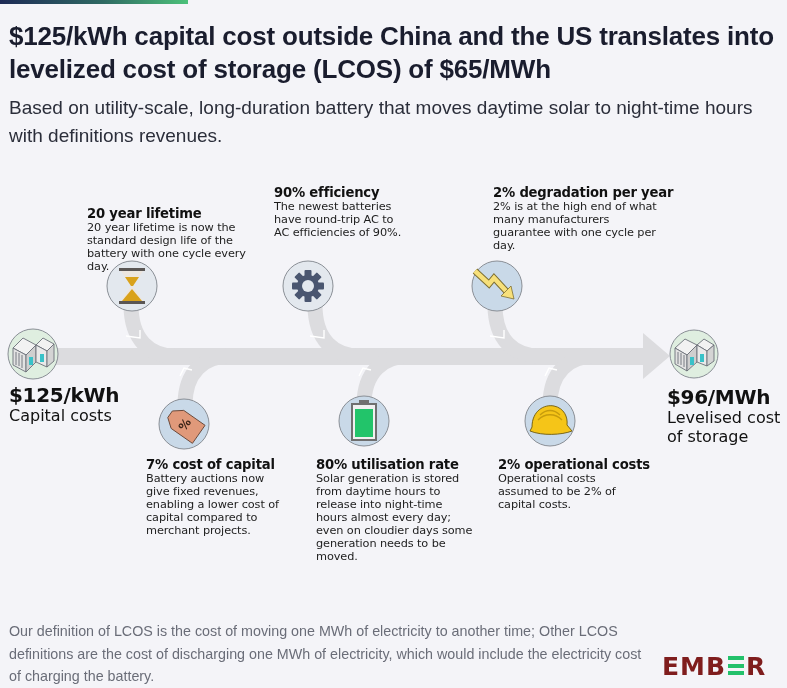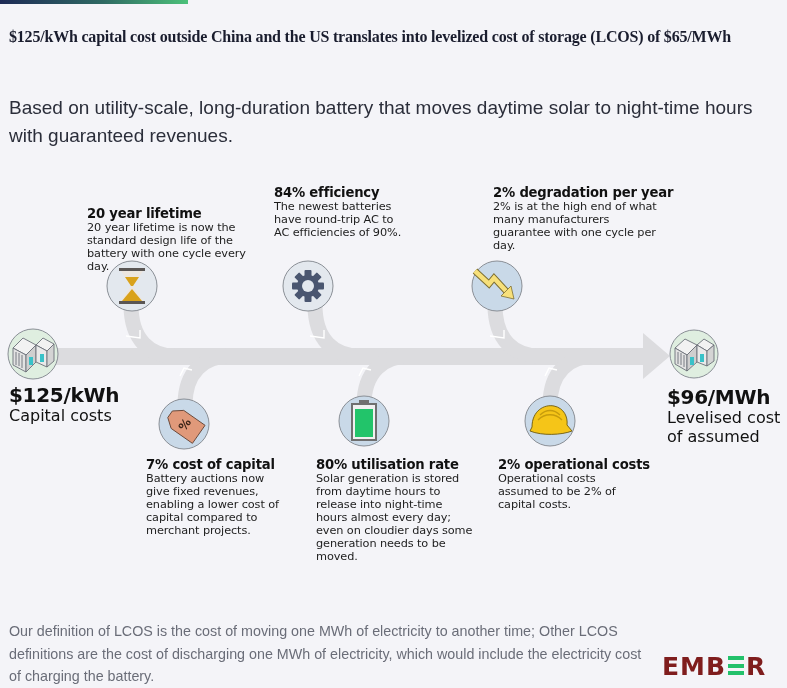--- a/index.html
+++ b/index.html
@@ -1,21 +1,21 @@
 <!DOCTYPE html>
 <html><head>
 <meta charset="utf-8">
 <style>
   * { box-sizing: border-box; margin: 0; padding: 0; }
   html, body { width: 787px; height: 688px; background: #f4f4f8; overflow: hidden; }
   body { position: relative; font-family: "DejaVu Sans", sans-serif; color: #111; }
   .topbar { position: absolute; left: 0; top: 0; width: 188px; height: 4px;
     background: linear-gradient(90deg, #1d2a56 0%, #2f6a63 55%, #4cc17a 100%); }
   .title { position: absolute; left: 9px; top: 20px; width: 770px;
-    font-family: Liberation Serif, serif; font-weight: 700; font-size: 16px;
+    font-family: Liberation Sans, sans-serif; font-weight: 700; font-size: 26px;
     line-height: 33px; color: #1a1d2e; letter-spacing: -0.2px; }
   .subtitle { position: absolute; left: 9px; top: 94px; width: 760px;
     font-family: "Liberation Sans", sans-serif; font-size: 19px; line-height: 28px; color: #2b2e3a; }
   .flow { position: absolute; left: 0; top: 0; width: 787px; height: 688px; }
   .item { position: absolute; font-family: "DejaVu Sans", sans-serif; }
   .item .h { font-weight: 700; font-size: 13.2px; line-height: 14px; color: #111; white-space: nowrap; letter-spacing: -0.2px;}
   .item .b { font-size: 11.3px; line-height: 13px; color: #1d1d1d; letter-spacing: -0.1px; }
   .endpoint { position: absolute; }
   .endpoint .v { font-weight: 700; font-size: 20px; line-height: 22px; color: #111; letter-spacing: -0.3px; }
   .endpoint .l { font-size: 16px; line-height: 19px; color: #111; }
@@ -25,21 +25,21 @@
     font-weight: 700; font-size: 25px; letter-spacing: 1px; color: #7f1d1d; display: flex; }
   .logo .e3 { display: inline-flex; flex-direction: column; justify-content: space-between;
     width: 16px; height: 19px; margin: 4px 2px 0 2px; }
   .logo .e3 span { display: block; height: 4px; background: #23c16b; }
 </style>
 </head>
 <body>
 
 <div class="topbar"></div>
 <h1 class="title">$125/kWh capital cost outside China and the US translates into levelized cost of storage (LCOS) of $65/MWh</h1>
-<p class="subtitle">Based on utility-scale, long-duration battery that moves daytime solar to night-time hours with guaranteed revenues.</p>
+<p class="subtitle">Based on utility-scale, long-duration battery that moves daytime solar to night-time hours with definitions revenues.</p>
 
 <svg class="flow" viewBox="0 0 787 688" xmlns="http://www.w3.org/2000/svg">
   <g fill="#dcdcdf">
     <rect x="55" y="348" width="590" height="17"></rect>
     <polygon points="643,333 670,356 643,379"></polygon>
   </g>
 
   <g fill="none" stroke="#dcdcdf" stroke-width="15" stroke-linecap="butt">
     <path d="M131,305 C131,340 150,356 175,356"></path>
     <path d="M315,305 C315,340 334,356 360,356"></path>
@@ -141,21 +141,21 @@
     <path d="M-10,-6 C-4,-12 4,-12 10,-6" fill="none" stroke="#c79c0c" stroke-width="1.3"></path>
     <path d="M-12,-1 C-5,-8 5,-8 12,-1" fill="none" stroke="#c79c0c" stroke-width="1.3"></path>
   </g>
 </svg>
 
 <div class="item" style="left:87px; top:186px; width:180px;margin-top:21px;">
   <div class="h">20 year lifetime</div>
   <div class="b">20 year lifetime is now the standard design life of the battery with one cycle every day.</div>
 </div>
 <div class="item" style="left:274px; top:186px; width:130px;">
-  <div class="h">84% efficiency</div>
+  <div class="h">90% efficiency</div>
   <div class="b">The newest batteries have round-trip AC to AC efficiencies of 90%.</div>
 </div>
 <div class="item" style="left:452px; top:186px; width:175px;margin-left:41px;">
   <div class="h">2% degradation per year</div>
   <div class="b">2% is at the high end of what many manufacturers guarantee with one cycle per day.</div>
 </div>
 
 <div class="item" style="left:146px; top:458px; width:140px;">
   <div class="h">7% cost of capital</div>
   <div class="b">Battery auctions now give fixed revenues, enabling a lower cost of capital compared to merchant projects.</div>
@@ -168,21 +168,21 @@
   <div class="h">2% operational costs</div>
   <div class="b">Operational costs assumed to be 2% of capital costs.</div>
 </div>
 
 <div class="endpoint" style="left:9px; top:384px; width:140px;">
   <div class="v">$125/kWh</div>
   <div class="l">Capital costs</div>
 </div>
 <div class="endpoint" style="left:667px; top:386px; width:115px;">
   <div class="v">$96/MWh</div>
-  <div class="l">Levelised cost of assumed</div>
+  <div class="l">Levelised cost of storage</div>
 </div>
 
 <p class="note">Our definition of LCOS is the cost of moving one MWh of electricity to another time; Other LCOS definitions are the cost of discharging one MWh of electricity, which would include the electricity cost of charging the battery.</p>
 <div class="logo">
   <span>EMB</span>
   <span class="e3">
       <span></span>
       <span></span>
       <span></span>
     </span>

